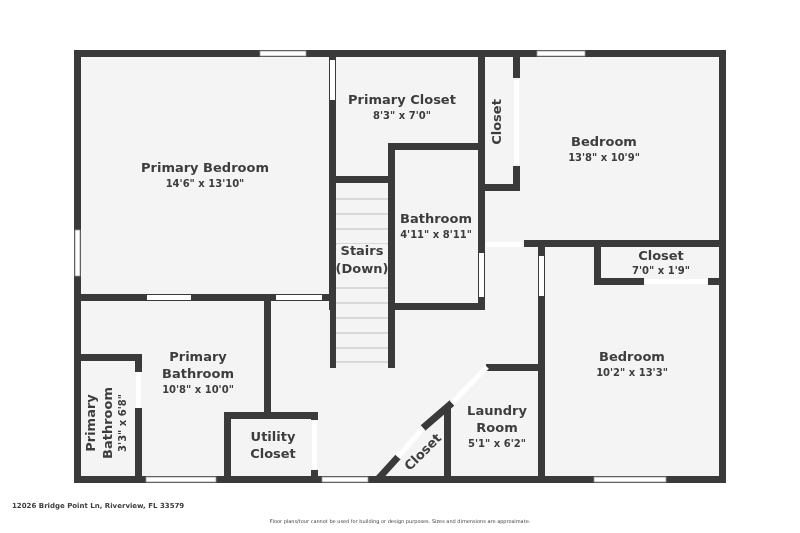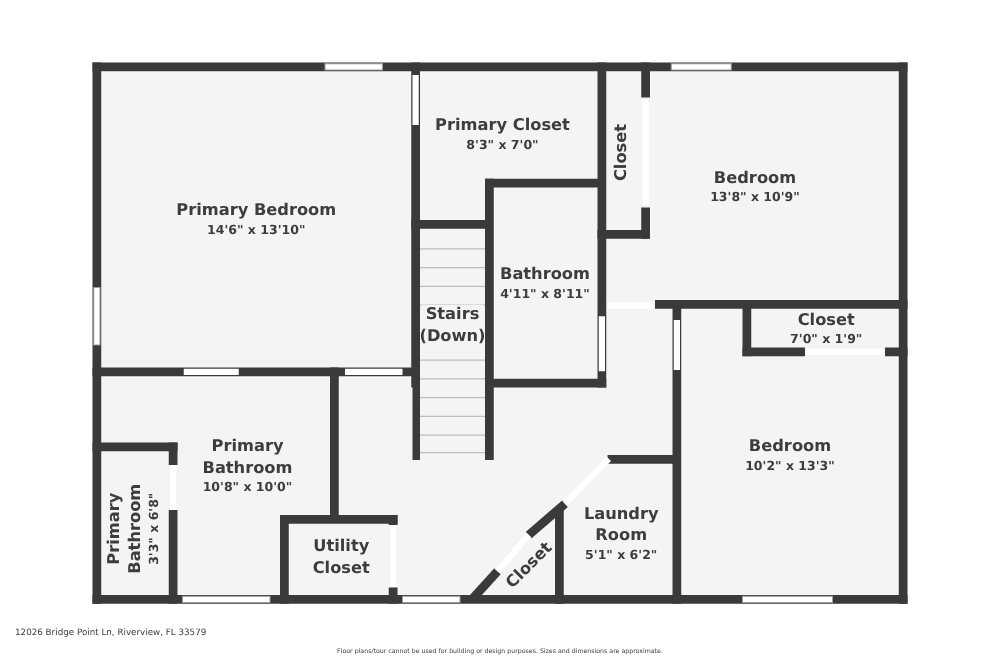--- a/index.html
+++ b/index.html
@@ -7,21 +7,21 @@
   #plan { position: absolute; left: 0; top: 0; width: 800px; height: 533px; }
   .wall { fill: #3a3a3a; }
   .floor { fill: #f4f4f4; }
   .opening { fill: #ffffff; }
   .win { fill: #ffffff; stroke: #9a9a9a; stroke-width: 0.8; }
   .stair { stroke: #bdbdbd; stroke-width: 1; }
   .lbl { fill: #3d3d3d; font-family: "DejaVu Sans", sans-serif; font-weight: bold; text-anchor: middle; }
   .name { font-size: 13px; }
   .dim { font-size: 10px; }
   .footer { position: absolute; color: #3d3d3d; font-family: "DejaVu Sans", sans-serif; }
-  #addr { left: 12px; top: 502px; font-size: 7px; font-weight: normal; }
+  #addr { left: 12px; top: 502px; font-size: 7px; font-weight: bold; }
   #flr { left: 12px; top: 544px; font-size: 7px; font-weight: bold; }
   #disc { left: 0; width: 800px; text-align: center; top: 518px; font-size: 5px; }
 </style>
 </head>
 <body>
 
 <svg id="plan" viewBox="0 0 800 533" xmlns="http://www.w3.org/2000/svg">
 
   <rect class="floor" x="74" y="50" width="652" height="432"></rect>
 

